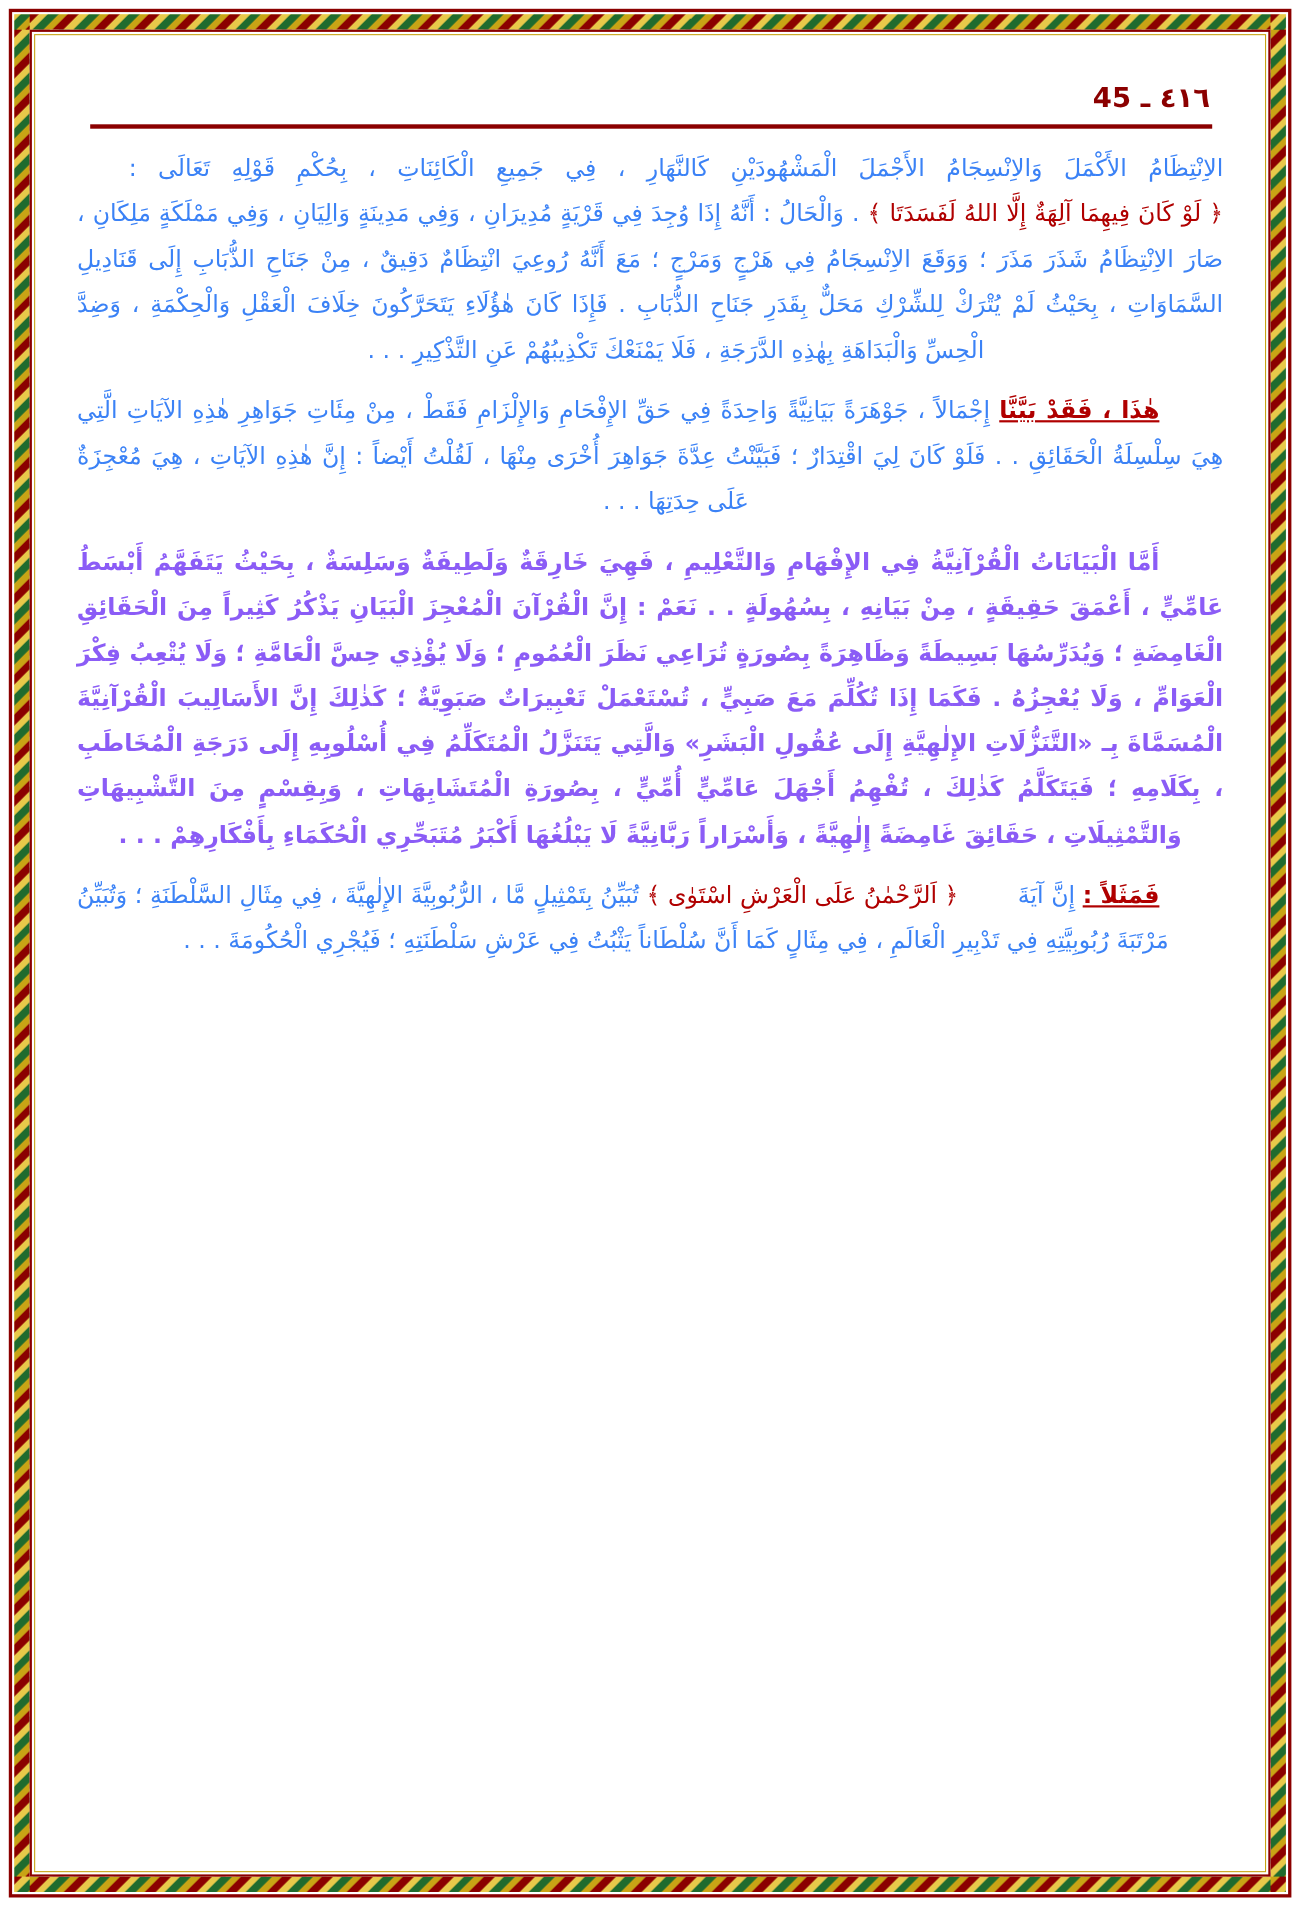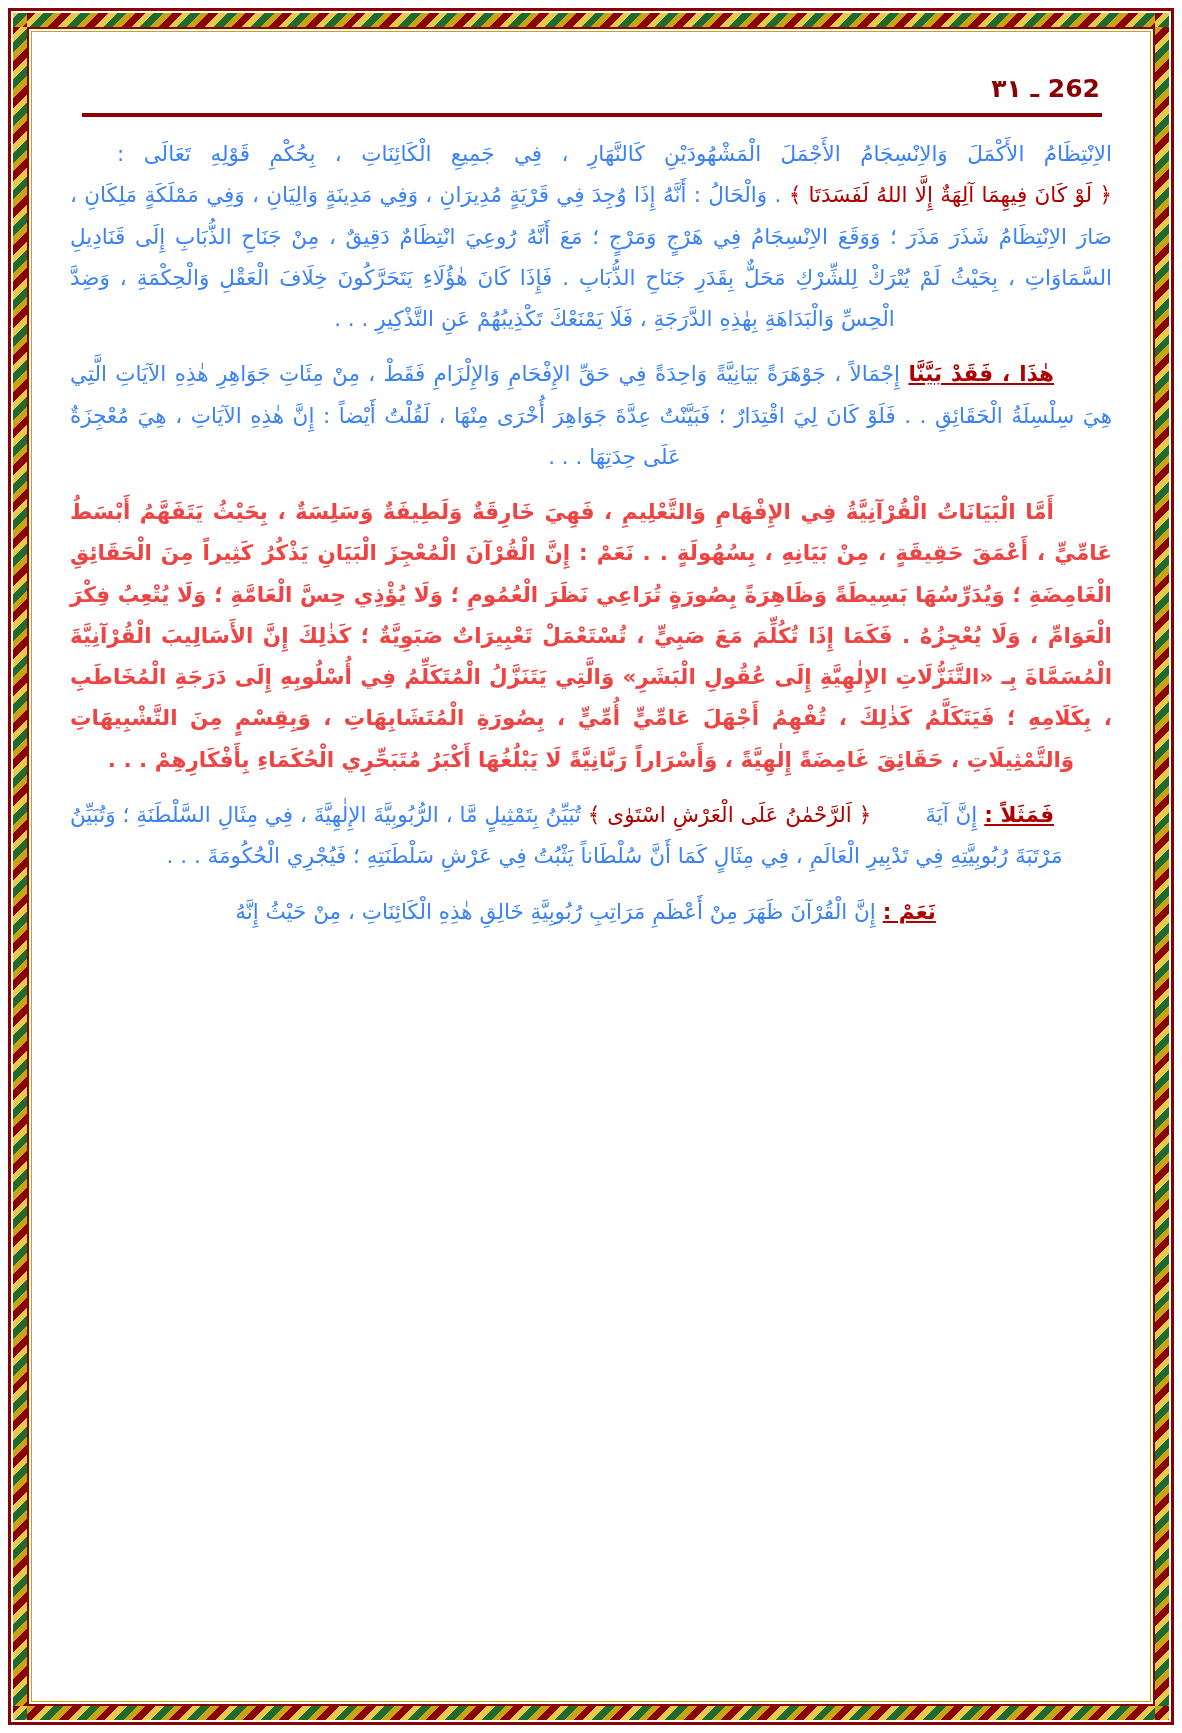--- a/index.html
+++ b/index.html
@@ -110,21 +110,21 @@
   }
   p.para.last {
     margin-bottom: 0;
   }
   .indent {
     display: inline-block;
     width: 58px;
   }
 
   .c-blue { color: #3b82f6; margin-left: 47px; }
-  .c-red { color: #ef4444; }
+  .c-red { color: #8b5cf6; }
 
   .para-red {
     color: #b00000;
     font-weight: bold;
   }
 
   
   .verse {
     color: #b00000;
     font-weight: normal;
@@ -141,26 +141,25 @@
 
 <div class="page">
   <div class="border-outer"></div>
   <div class="border-ornament"></div>
   <div class="border-ornament-inner"></div>
   <div class="border-thin"></div>
 
   <div class="content">
 
     <div class="header-row">
-      <div class="header-page">262 ـ ٣١</div>
+      <div class="header-page">٤١٦ ـ 45</div>
     </div>
     <div class="header-rule"></div>
 
     <div class="body-text">
       <p class="para" id="para-1" style="color: rgb(20, 20, 122);"><span class="c-blue">الاِنْتِظَامُ الأَكْمَلَ وَالاِنْسِجَامُ الأَجْمَلَ الْمَشْهُودَيْنِ كَالنَّهَارِ ، فِي جَمِيعِ الْكَائِنَاتِ ، بِحُكْمِ قَوْلِهِ تَعَالَى : </span><span class="verse">﴿ لَوْ كَانَ فِيهِمَا آلِهَةٌ إِلَّا اللهُ لَفَسَدَتَا ﴾</span><span class="c-blue"> . وَالْحَالُ : أَنَّهُ إِذَا وُجِدَ فِي قَرْيَةٍ مُدِيرَانِ ، وَفِي مَدِينَةٍ وَالِيَانِ ، وَفِي مَمْلَكَةٍ مَلِكَانِ ، صَارَ الاِنْتِظَامُ شَذَرَ مَذَرَ ؛ وَوَقَعَ الاِنْسِجَامُ فِي هَرْجٍ وَمَرْجٍ ؛ مَعَ أَنَّهُ رُوعِيَ انْتِظَامٌ دَقِيقٌ ، مِنْ جَنَاحِ الذُّبَابِ إِلَى قَنَادِيلِ السَّمَاوَاتِ ، بِحَيْثُ لَمْ يُتْرَكْ لِلشِّرْكِ مَحَلٌّ بِقَدَرِ جَنَاحِ الذُّبَابِ . فَإِذَا كَانَ هٰؤُلَاءِ يَتَحَرَّكُونَ خِلَافَ الْعَقْلِ وَالْحِكْمَةِ ، وَضِدَّ الْحِسِّ وَالْبَدَاهَةِ بِهٰذِهِ الدَّرَجَةِ ، فَلَا يَمْنَعْكَ تَكْذِيبُهُمْ عَنِ التَّذْكِيرِ . . .</span></p>
       <p class="para" id="para-2" style="color: rgb(20, 20, 122);"><span class="indent"></span><span class="lead">هٰذَا ، فَقَدْ بَيَّنَّا</span><span class="c-blue"> إِجْمَالاً ، جَوْهَرَةً بَيَانِيَّةً وَاحِدَةً فِي حَقِّ الإِفْحَامِ وَالإِلْزَامِ فَقَطْ ، مِنْ مِئَاتِ جَوَاهِرِ هٰذِهِ الآيَاتِ الَّتِي هِيَ سِلْسِلَةُ الْحَقَائِقِ . . فَلَوْ كَانَ لِيَ اقْتِدَارٌ ؛ فَبَيَّنْتُ عِدَّةَ جَوَاهِرَ أُخْرَى مِنْهَا ، لَقُلْتُ أَيْضاً : إِنَّ هٰذِهِ الآيَاتِ ، هِيَ مُعْجِزَةٌ عَلَى حِدَتِهَا . . .</span></p>
       <p class="para para-red" id="para-3" style="color: rgb(176, 0, 0);"><span class="indent"></span><span class="c-red">أَمَّا الْبَيَانَاتُ الْقُرْآنِيَّةُ فِي الإِفْهَامِ وَالتَّعْلِيمِ ، فَهِيَ خَارِقَةٌ وَلَطِيفَةٌ وَسَلِسَةٌ ، بِحَيْثُ يَتَفَهَّمُ أَبْسَطُ عَامِّيٍّ ، أَعْمَقَ حَقِيقَةٍ ، مِنْ بَيَانِهِ ، بِسُهُولَةٍ . . نَعَمْ : إِنَّ الْقُرْآنَ الْمُعْجِزَ الْبَيَانِ يَذْكُرُ كَثِيراً مِنَ الْحَقَائِقِ الْغَامِضَةِ ؛ وَيُدَرِّسُهَا بَسِيطَةً وَظَاهِرَةً بِصُورَةٍ تُرَاعِي نَظَرَ الْعُمُومِ ؛ وَلَا يُؤْذِي حِسَّ الْعَامَّةِ ؛ وَلَا يُتْعِبُ فِكْرَ الْعَوَامِّ ، وَلَا يُعْجِزُهُ . فَكَمَا إِذَا تُكُلِّمَ مَعَ صَبِيٍّ ، تُسْتَعْمَلْ تَعْبِيرَاتٌ صَبَوِيَّةٌ ؛ كَذٰلِكَ إِنَّ الأَسَالِيبَ الْقُرْآنِيَّةَ الْمُسَمَّاةَ بِـ «التَّنَزُّلَاتِ الإِلٰهِيَّةِ إِلَى عُقُولِ الْبَشَرِ» وَالَّتِي يَتَنَزَّلُ الْمُتَكَلِّمُ فِي أُسْلُوبِهِ إِلَى دَرَجَةِ الْمُخَاطَبِ ، بِكَلَامِهِ ؛ فَيَتَكَلَّمُ كَذٰلِكَ ، تُفْهِمُ أَجْهَلَ عَامِّيٍّ أُمِّيٍّ ، بِصُورَةِ الْمُتَشَابِهَاتِ ، وَبِقِسْمٍ مِنَ التَّشْبِيهَاتِ وَالتَّمْثِيلَاتِ ، حَقَائِقَ غَامِضَةً إِلٰهِيَّةً ، وَأَسْرَاراً رَبَّانِيَّةً لَا يَبْلُغُهَا أَكْبَرُ مُتَبَحِّرِي الْحُكَمَاءِ بِأَفْكَارِهِمْ . . .</span></p>
       <p class="para" id="para-4" style="color: rgb(20, 20, 122);"><span class="indent"></span><span class="lead">فَمَثَلاً :</span><span class="c-blue"> إِنَّ آيَةَ </span><span class="verse">﴿ اَلرَّحْمٰنُ عَلَى الْعَرْشِ اسْتَوٰى ﴾</span><span class="c-blue"> تُبَيِّنُ بِتَمْثِيلٍ مَّا ، الرُّبُوبِيَّةَ الإِلٰهِيَّةَ ، فِي مِثَالِ السَّلْطَنَةِ ؛ وَتُبَيِّنُ مَرْتَبَةَ رُبُوبِيَّتِهِ فِي تَدْبِيرِ الْعَالَمِ ، فِي مِثَالٍ كَمَا أَنَّ سُلْطَاناً يَثْبُتُ فِي عَرْشِ سَلْطَنَتِهِ ؛ فَيُجْرِي الْحُكُومَةَ . . .</span></p>
-      <p class="para last" id="para-5" style="color: rgb(20, 20, 122);"><span class="indent"></span><span class="lead">نَعَمْ :</span><span class="c-blue"> إِنَّ الْقُرْآنَ ظَهَرَ مِنْ أَعْظَمِ مَرَاتِبِ رُبُوبِيَّةِ خَالِقِ هٰذِهِ الْكَائِنَاتِ ، مِنْ حَيْثُ إِنَّهُ</span></p>
     </div>
 
   </div>
 </div>
 
 </body></html>

